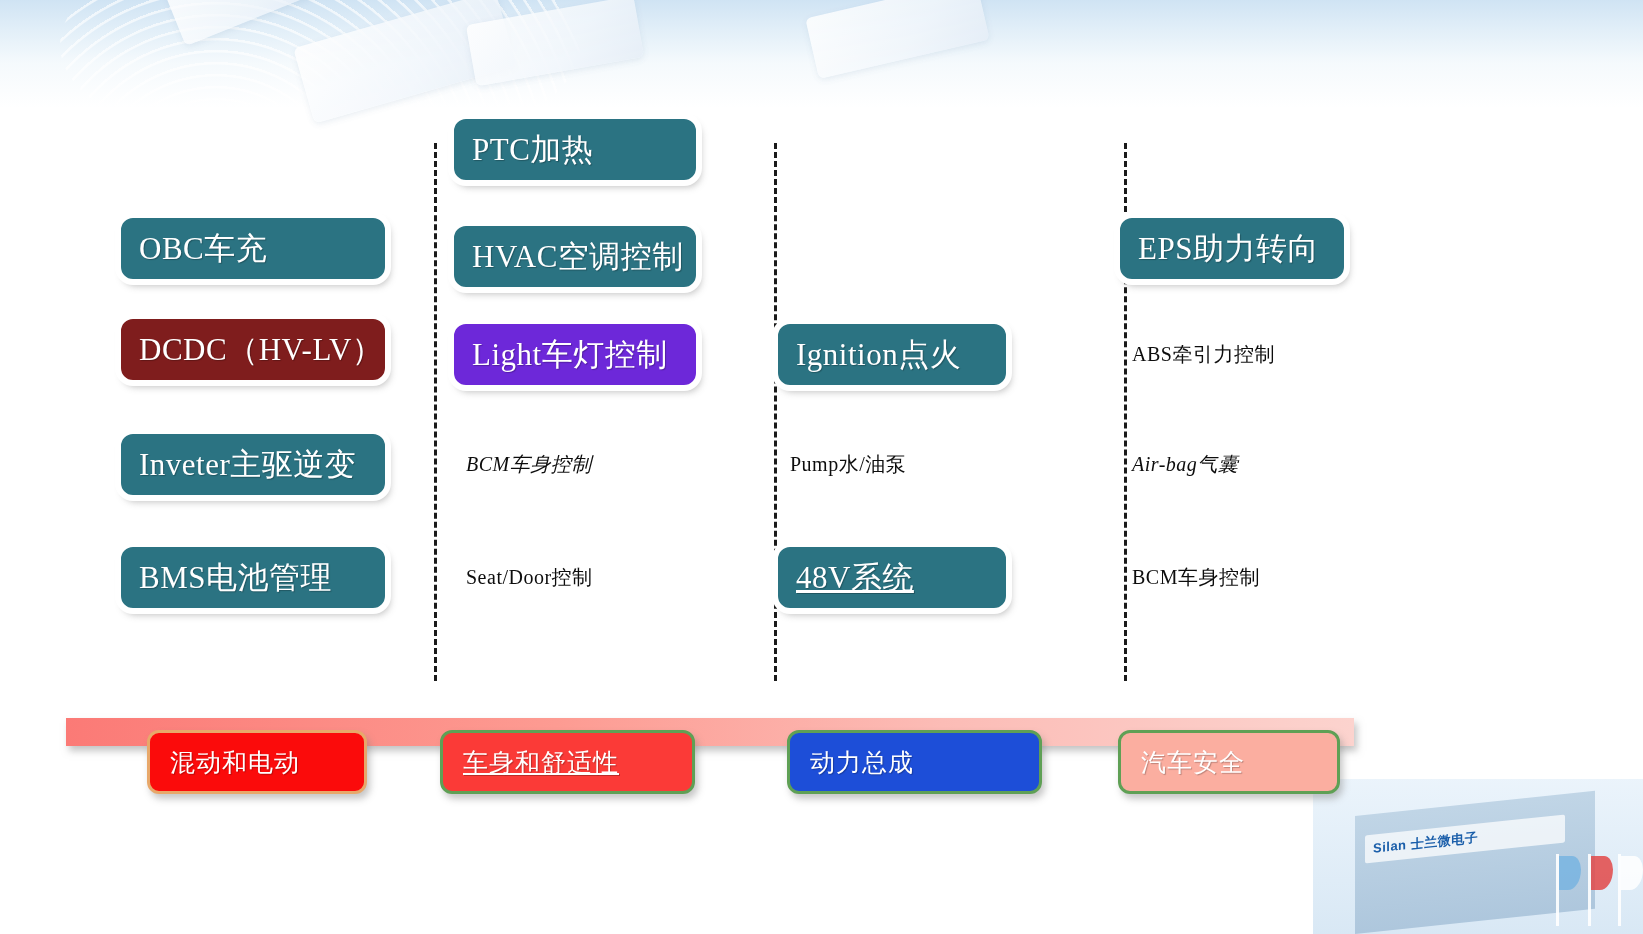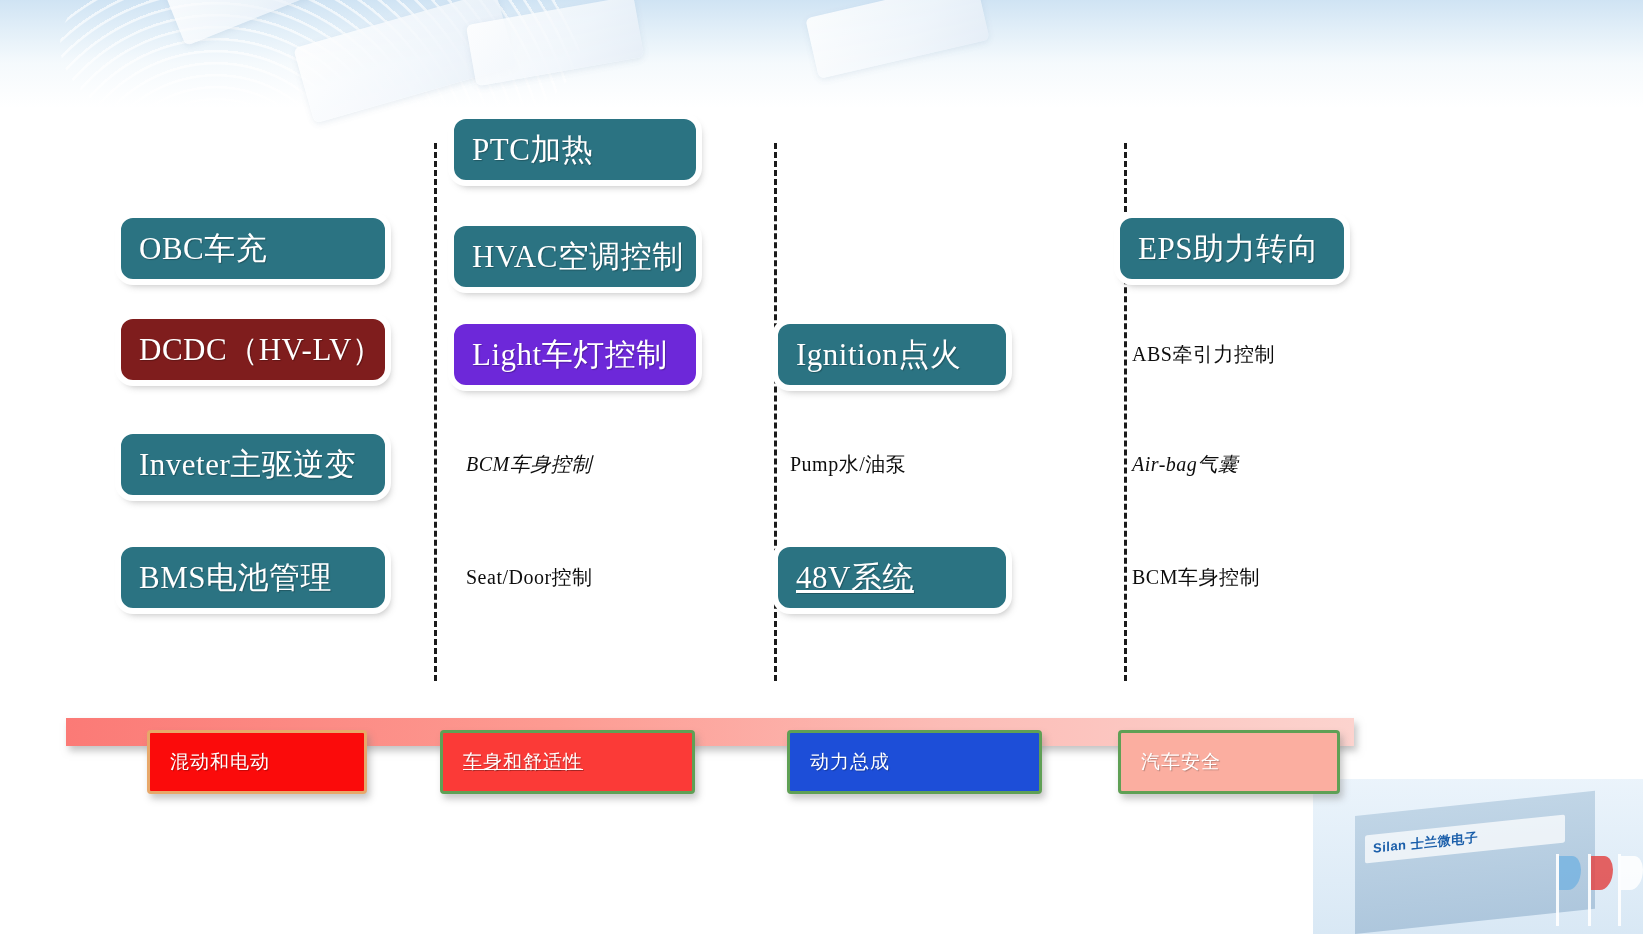--- a/index.html
+++ b/index.html
@@ -152,23 +152,23 @@
     width: 1288px; height: 28px;
     background: linear-gradient(to right, #fb7a76 0%, #fd9b92 38%, #fcbcb6 68%, #fcd3ce 100%);
     box-shadow: 3px 5px 7px rgba(140,140,140,0.5);
   }
 
   
   .cat-box {
     position: absolute;
     display: flex;
     align-items: center;
-    border-radius: 4px;
+    border-radius: 12px;
     color: #ffffff;
-    font-size: 19px;
+    font-size: 25px;
     letter-spacing: 1px;
     padding-left: 20px;
     white-space: nowrap;
     box-shadow: 3px 5px 7px rgba(130,130,130,0.45);
   }
 
   
   .emboss { text-shadow: 1px 1px 1px rgba(0,0,0,0.25); }
 </style>
 </head>

